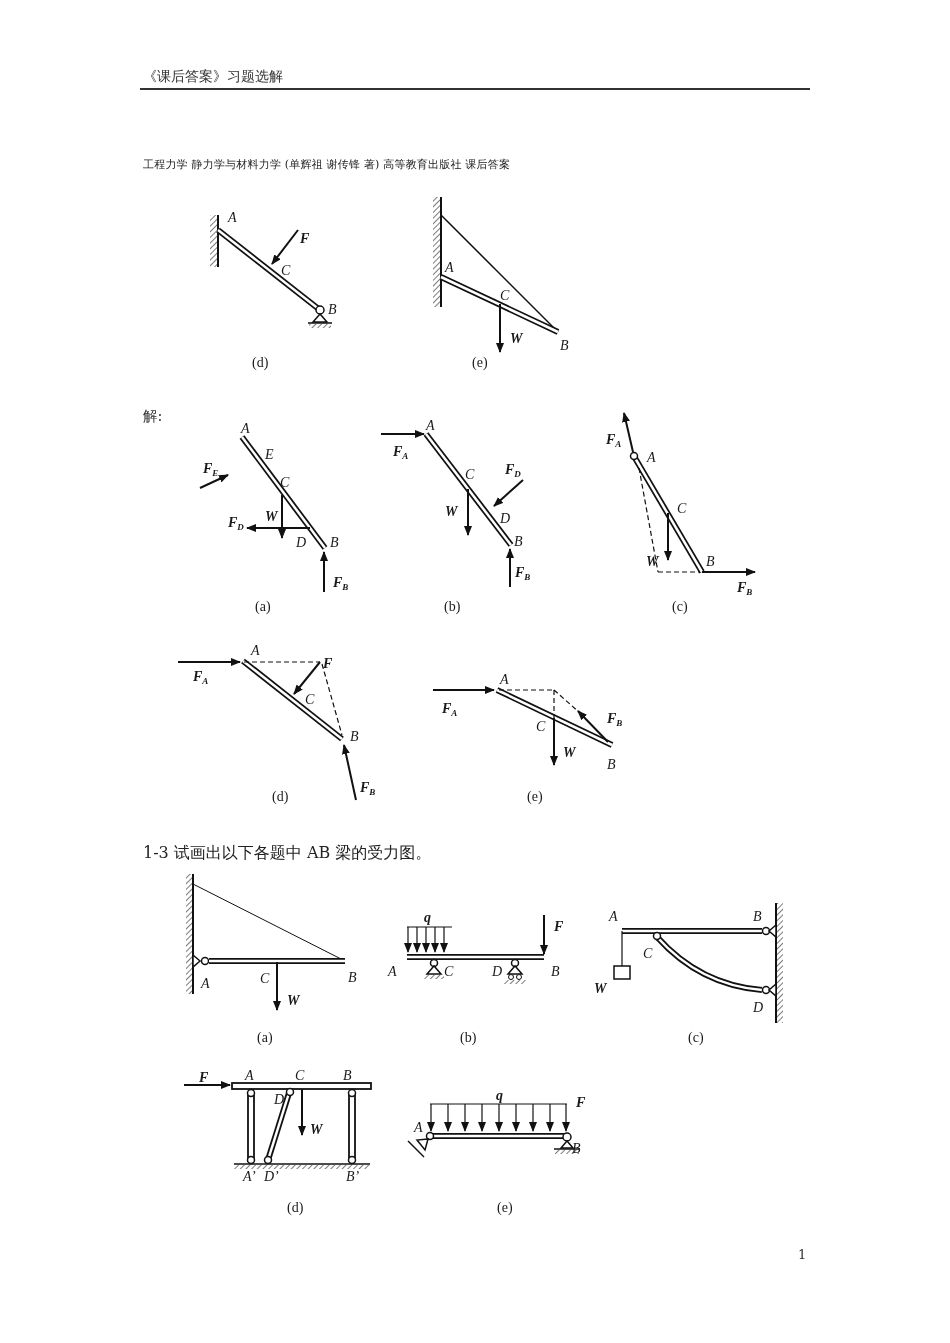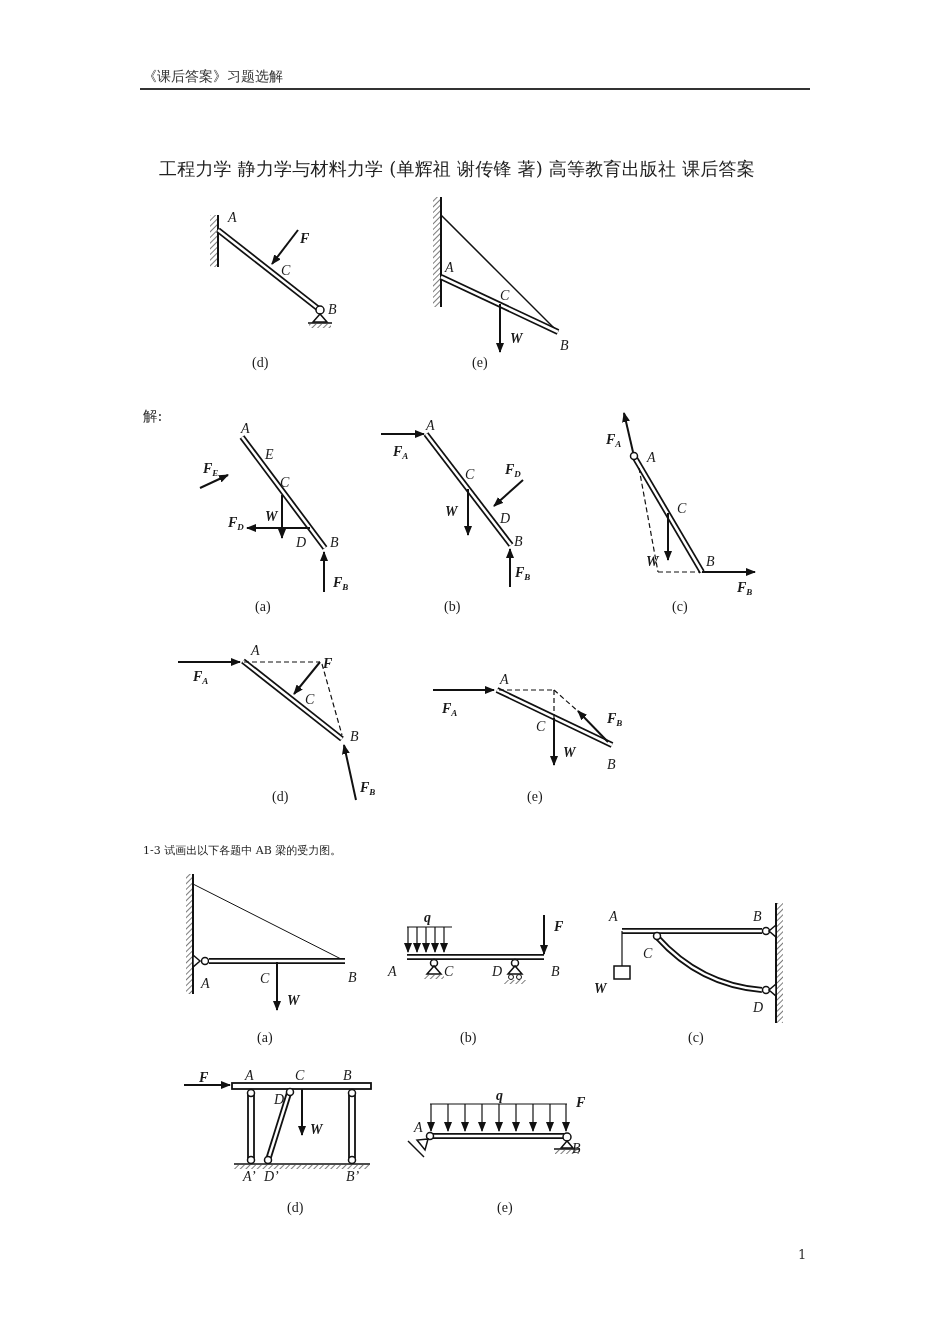--- a/index.html
+++ b/index.html
@@ -1,23 +1,23 @@
 <!DOCTYPE html>
 <html><head>
 <meta charset="utf-8">
 <style>
   html, body { margin:0; padding:0; background:#ffffff; }
   body { width:950px; height:1343px; position:relative; overflow:hidden;
          font-family:"DejaVu Serif", "Liberation Serif", serif; color:#1a1a1a; }
   .abs { position:absolute; }
   .header-text { left:143px; top:68px; font-size:14px; color:#333; }
   .header-rule { left:140px; top:88px; width:670px; height:1.5px; background:#333; }
-  .title { left:159px; top:157px; font-size:18px; color:#222; letter-spacing:0.2px; }
+  .title { left:143px; top:157px; font-size:11px; color:#222; letter-spacing:0.2px; }
   .solve { left:143px; top:407px; font-size:14.5px; color:#333; }
-  .section { left:143px; top:843px; font-size:11px; color:#222; }
+  .section { left:143px; top:843px; font-size:16px; color:#222; }
   .pagenum { left:798px; top:1247px; font-size:13px; color:#333; }
   svg.fig { position:absolute; left:0; top:0; }
   svg text { font-family:"Liberation Serif", "DejaVu Serif", serif; }
   .lbl { font-style:italic; font-size:14px; fill:#1a1a1a; }
   .flbl { font-style:italic; font-weight:bold; font-size:14px; fill:#1a1a1a; }
   .cap { font-size:14px; fill:#1a1a1a; }
 </style>
 </head>
 <body>
 

